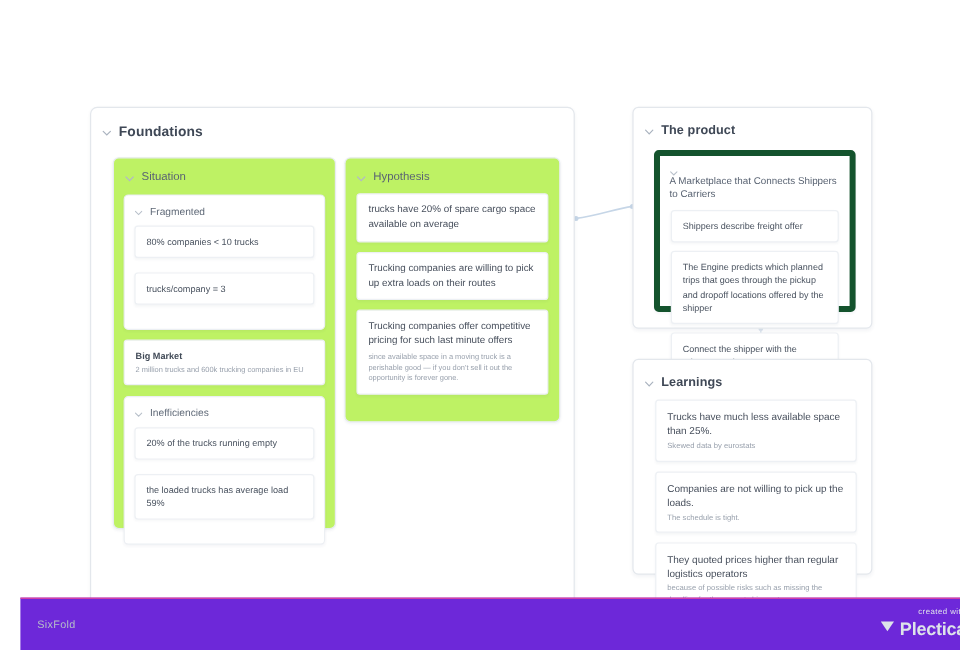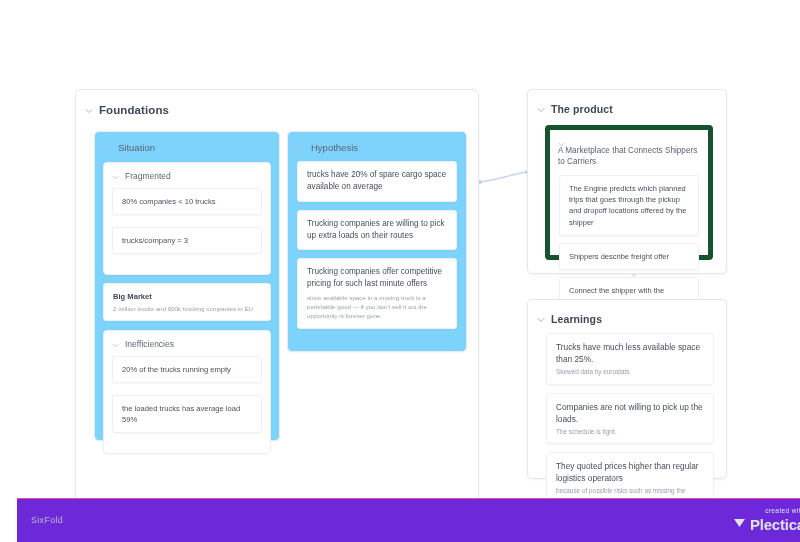--- a/index.html
+++ b/index.html
@@ -46,21 +46,21 @@
   #foundations > .panel-title {
     margin: 14px 0 0 9px;
     font-size: 11.5px;
     font-weight: bold;
     color: #3f4856;
   }
 
   
   .column {
     position: absolute;
-    background: #7dd3fc;
+    background: #bef264;
     border: 1px solid #e8ecf1;
     border-radius: 5px;
     box-shadow: 0 1px 2px rgba(40,60,90,0.05);
   }
   .column > .col-title {
     display: flex; align-items: flex-start; gap: 6px;
     margin: 10px 0 0 9px;
     font-size: 9.5px;
     color: #5a6473;
   }
@@ -275,24 +275,24 @@
     <div id="product-group">
       <div class="group-title">
         <span class="chev">
           <svg width="7" height="7" viewBox="0 0 8 8">
               <path d="M1 2.5 L4 5.5 L7 2.5" stroke="#b8c0ca" stroke-width="1" fill="none" stroke-linecap="round"></path>
             </svg>
         </span>
         <span>A Marketplace that Connects Shippers to Carriers</span>
       </div>
       <div class="note">
+        <div class="note-title">Shippers describe freight offer</div>
+      </div>
+      <div class="note">
         <div class="note-title">The Engine predicts which planned trips that goes through the pickup and dropoff locations offered by the shipper</div>
-      </div>
-      <div class="note">
-        <div class="note-title">Shippers describe freight offer</div>
       </div>
       <div class="note">
         <div class="note-title">Connect the shipper with the relevant carriers</div>
       </div>
     </div>
   </div>
 
   <div class="panel" id="learnings">
     <div class="panel-title">
       <span class="chev">

